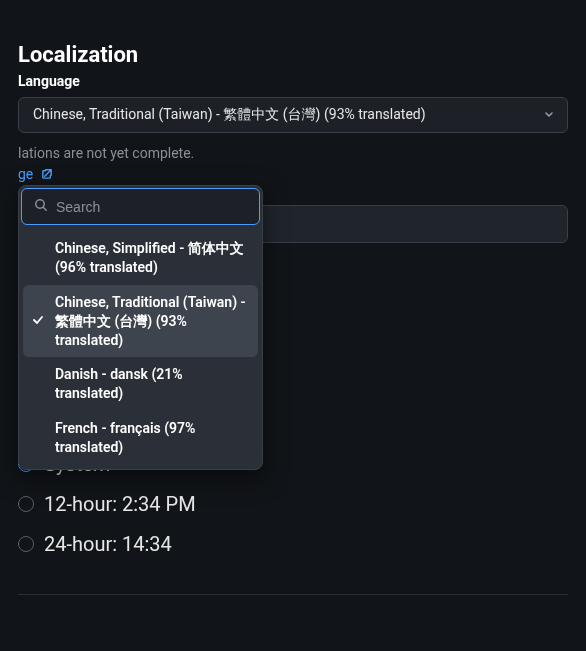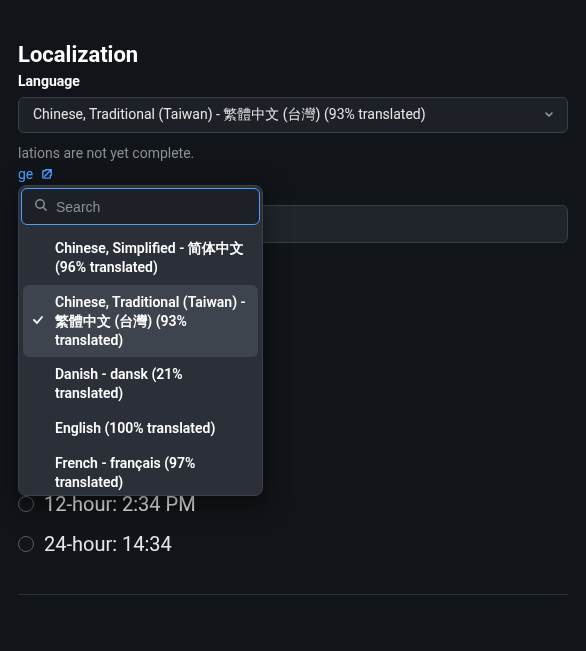--- a/index.html
+++ b/index.html
@@ -282,21 +282,17 @@
           </svg>
       </span>
       <span class="dropdown-item-label">Chinese, Traditional (Taiwan) - 繁體中文 (台灣) (93% translated)</span>
     </div>
     <div class="dropdown-item">
       <span class="dropdown-check"></span>
       <span class="dropdown-item-label">Danish - dansk (21% translated)</span>
     </div>
     <div class="dropdown-item">
       <span class="dropdown-check"></span>
-      <span class="dropdown-item-label">English (100% translated)</span>
-    </div>
-    <div class="dropdown-item">
-      <span class="dropdown-check"></span>
       <span class="dropdown-item-label">French - français (97% translated)</span>
     </div>
 
   </div>
 </div>
 
 </body></html>

